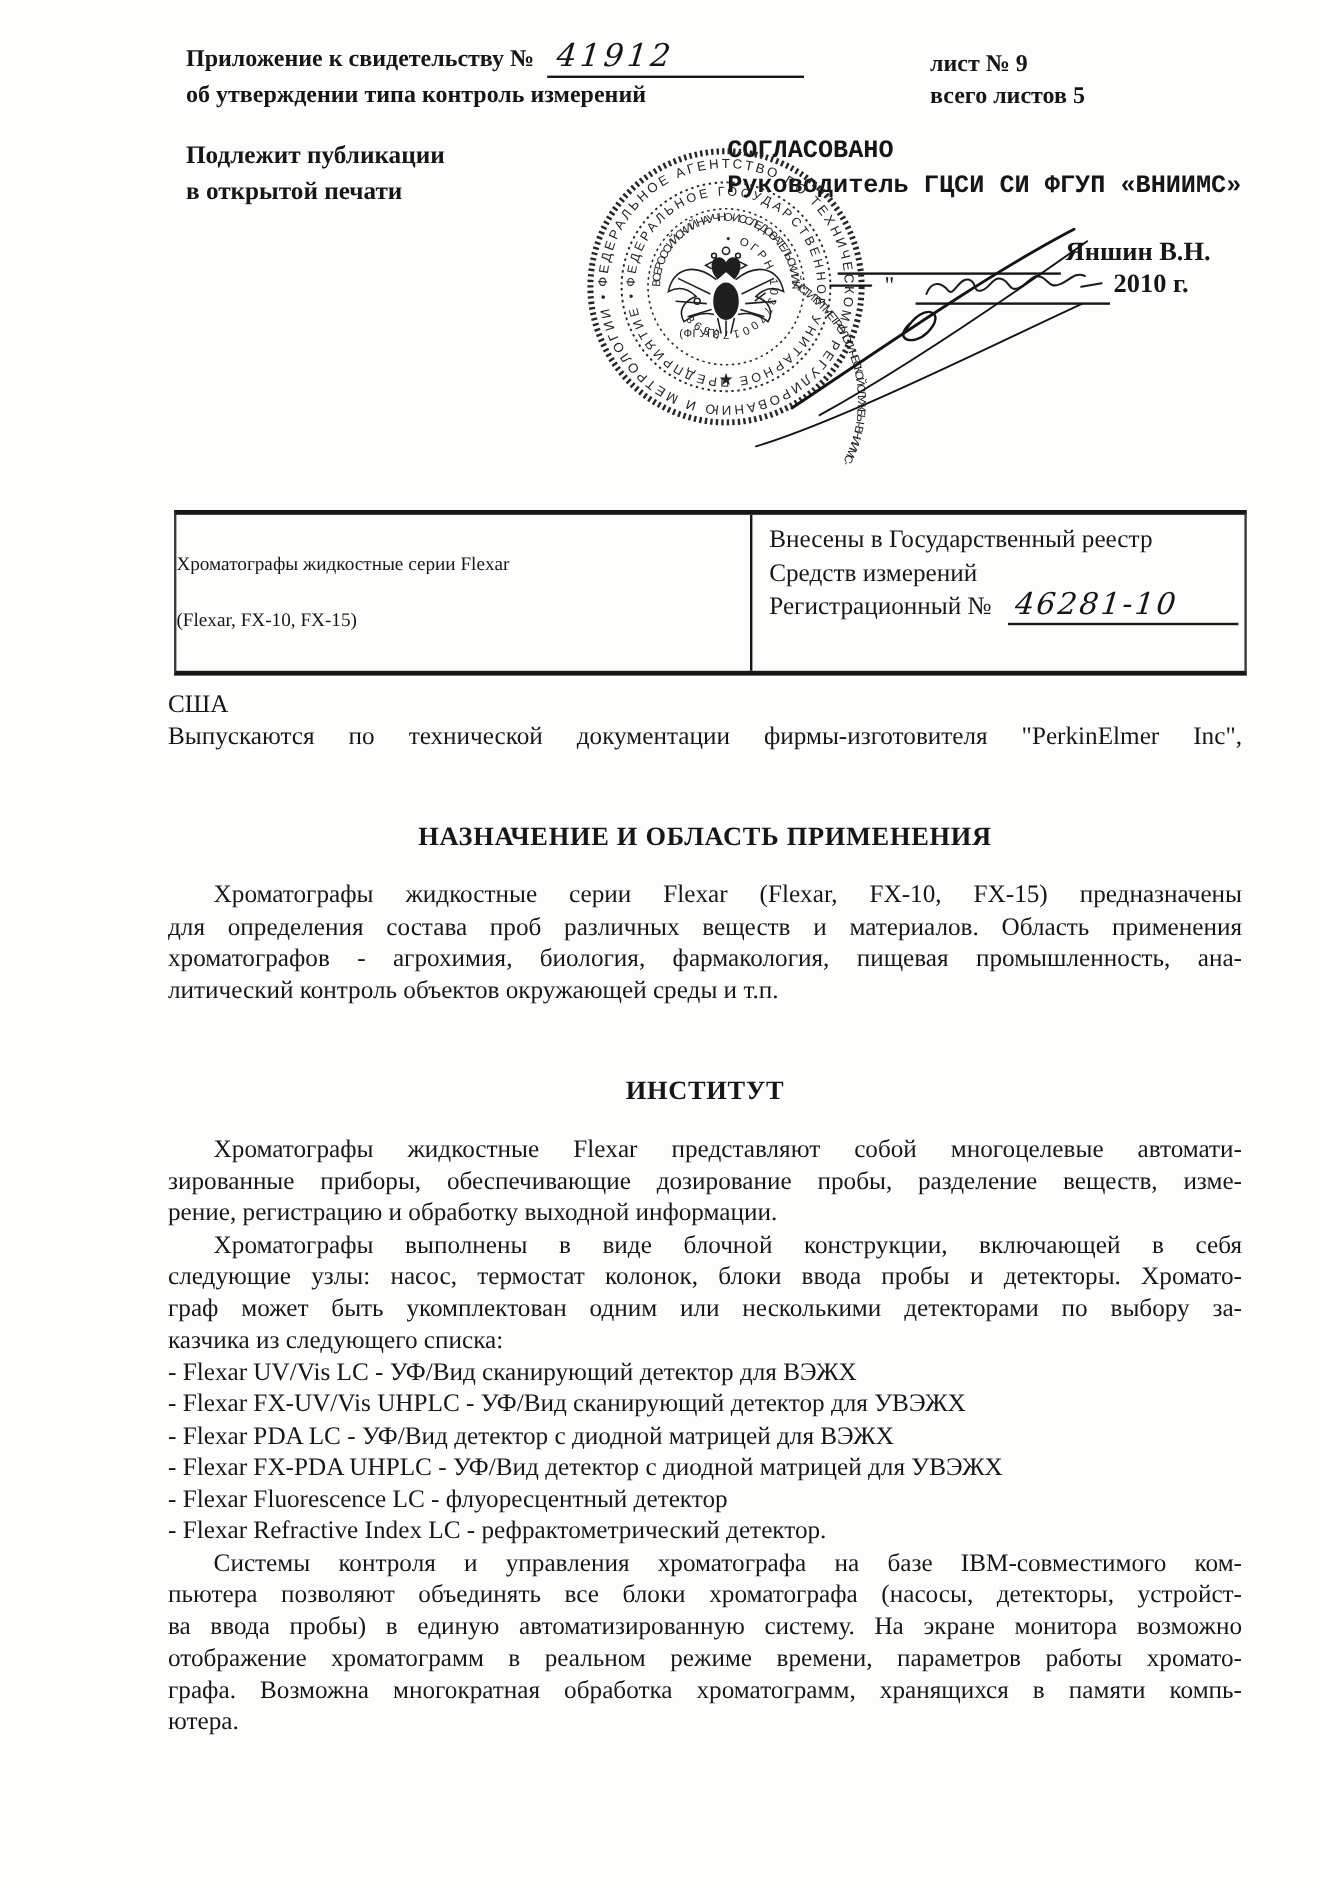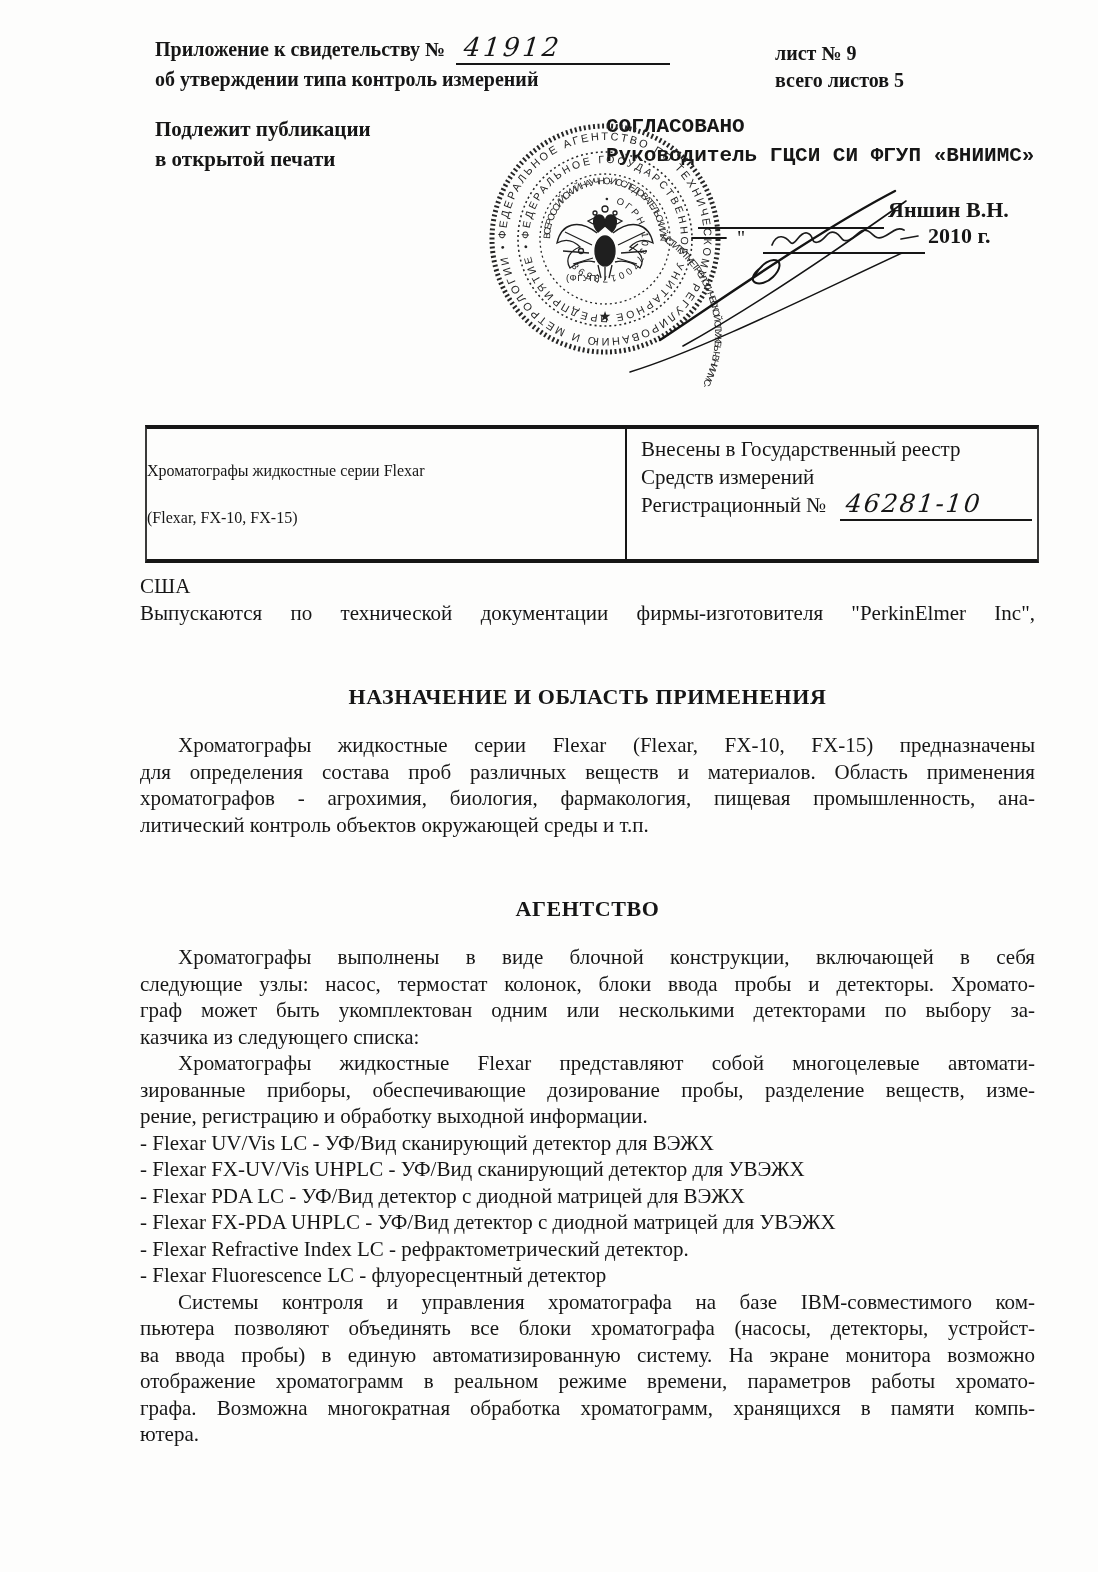--- a/index.html
+++ b/index.html
@@ -174,39 +174,39 @@
         <div class="tl">США</div>
         <div class="tl j">Выпускаются по технической документации фирмы-изготовителя "PerkinElmer Inc",</div>
       </div>
       <div class="doc-heading">НАЗНАЧЕНИЕ И ОБЛАСТЬ ПРИМЕНЕНИЯ</div>
       <div class="doc-para sp-after">
         <div class="tl j ind">Хроматографы жидкостные серии Flexar (Flexar, FX-10, FX-15) предназначены</div>
         <div class="tl j">для определения состава проб различных веществ и материалов. Область применения</div>
         <div class="tl j">хроматографов - агрохимия, биология, фармакология, пищевая промышленность, ана-</div>
         <div class="tl">литический контроль объектов окружающей среды и т.п.</div>
       </div>
-      <div class="doc-heading">АГЕНТСТВО</div>
+      <div class="doc-heading">ИНСТИТУТ</div>
+      <div class="doc-para">
+        <div class="tl j ind">Хроматографы жидкостные Flexar представляют собой многоцелевые автомати-</div>
+        <div class="tl j">зированные приборы, обеспечивающие дозирование пробы, разделение веществ, изме-</div>
+        <div class="tl">рение, регистрацию и обработку выходной  информации.</div>
+      </div>
       <div class="doc-para">
         <div class="tl j ind">Хроматографы выполнены в виде блочной конструкции, включающей в себя</div>
         <div class="tl j">следующие узлы: насос, термостат колонок, блоки ввода пробы и детекторы. Хромато-</div>
         <div class="tl j">граф может быть укомплектован одним или несколькими детекторами по выбору за-</div>
         <div class="tl">казчика из следующего списка:</div>
       </div>
       <div class="doc-para">
-        <div class="tl j ind">Хроматографы жидкостные Flexar представляют собой многоцелевые автомати-</div>
-        <div class="tl j">зированные приборы, обеспечивающие дозирование пробы, разделение веществ, изме-</div>
-        <div class="tl">рение, регистрацию и обработку выходной  информации.</div>
-      </div>
-      <div class="doc-para">
         <div class="tl">- Flexar UV/Vis LC - УФ/Вид сканирующий детектор для ВЭЖХ</div>
         <div class="tl">- Flexar FX-UV/Vis UHPLC - УФ/Вид сканирующий детектор для УВЭЖХ</div>
         <div class="tl">- Flexar PDA LC - УФ/Вид детектор с диодной матрицей для ВЭЖХ</div>
         <div class="tl">- Flexar FX-PDA UHPLC - УФ/Вид детектор с диодной матрицей для УВЭЖХ</div>
+        <div class="tl">- Flexar Fluorescence LC - флуоресцентный детектор</div>
         <div class="tl">- Flexar Refractive Index LC -  рефрактометрический детектор.</div>
-        <div class="tl">- Flexar Fluorescence LC - флуоресцентный детектор</div>
       </div>
       <div class="doc-para">
         <div class="tl j ind">Системы контроля и управления хроматографа на базе IBM-совместимого ком-</div>
         <div class="tl j">пьютера позволяют объединять все блоки хроматографа (насосы, детекторы, устройст-</div>
         <div class="tl j">ва ввода пробы) в единую автоматизированную систему. На экране монитора возможно</div>
         <div class="tl j">отображение хроматограмм в реальном режиме времени, параметров работы хромато-</div>
         <div class="tl j">графа. Возможна многократная обработка хроматограмм, хранящихся в памяти компь-</div>
         <div class="tl">ютера.</div>
       </div>
     </div>

